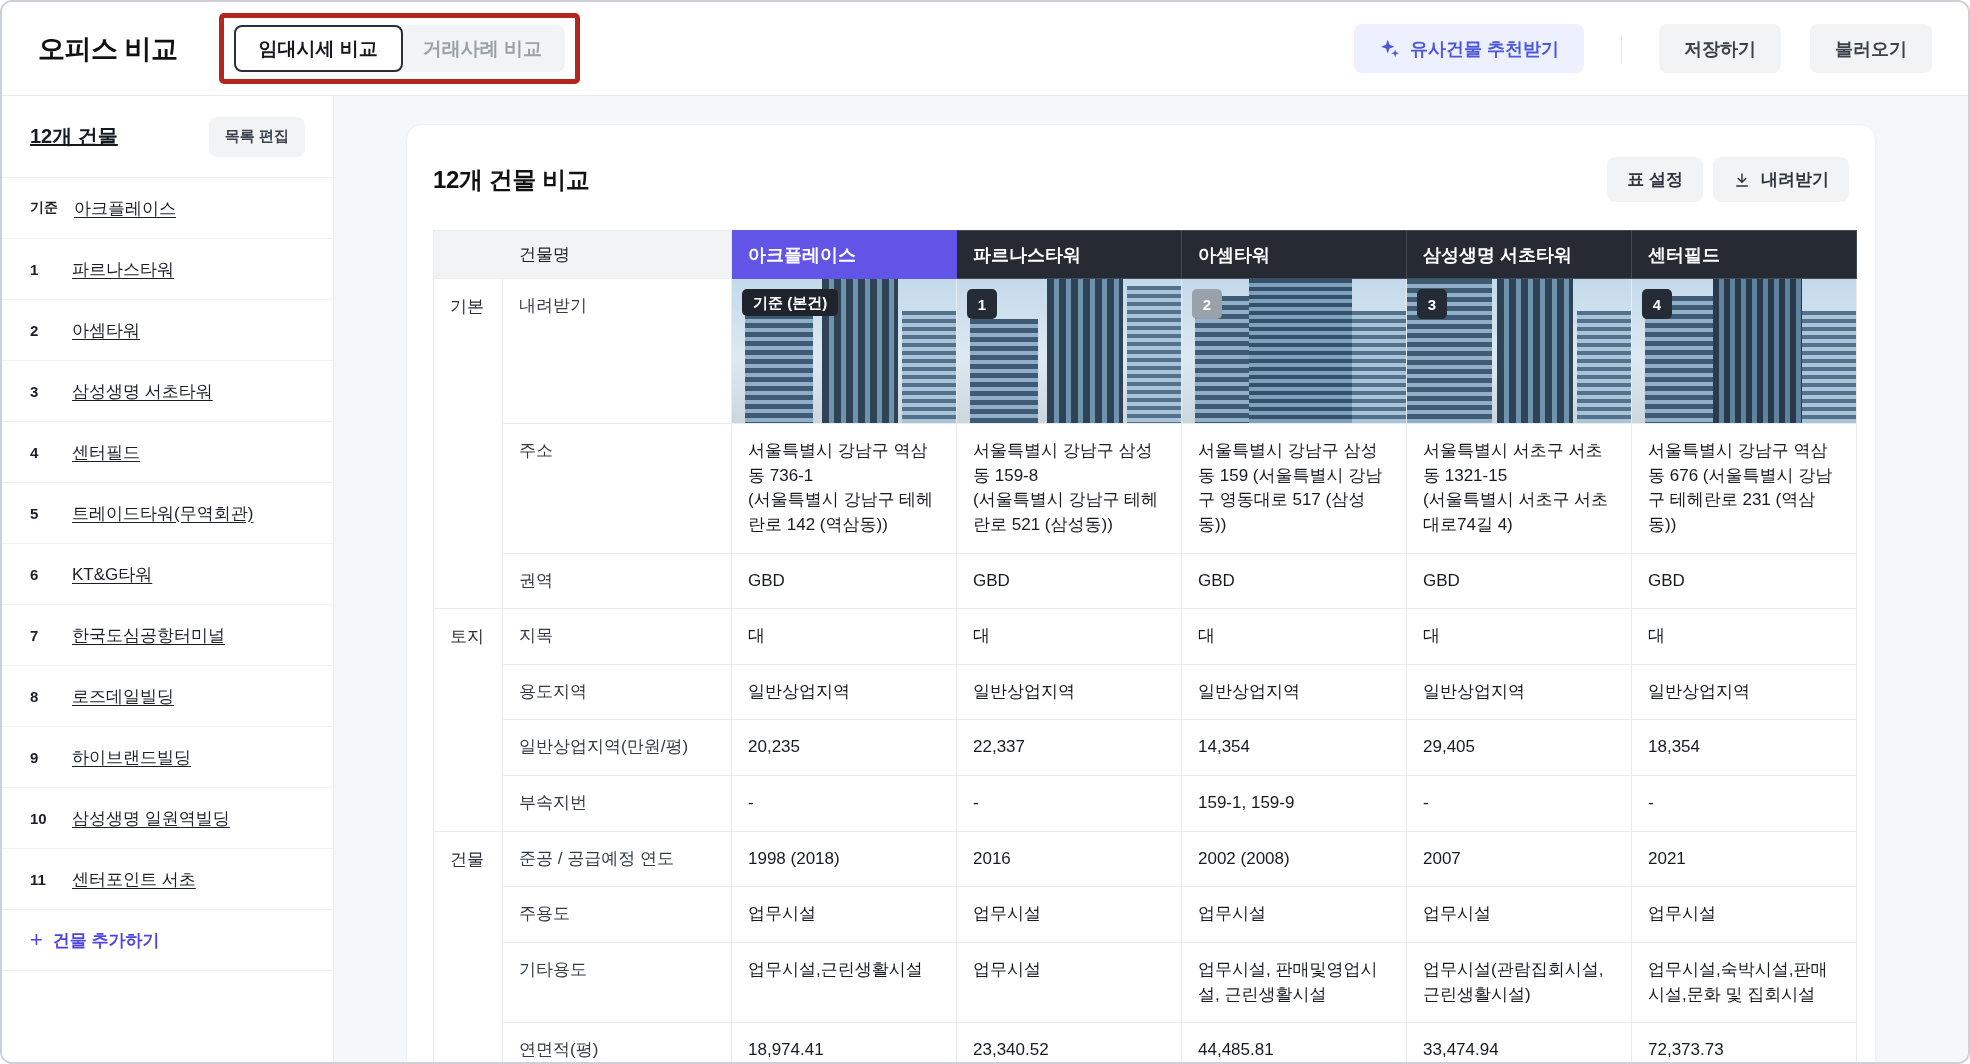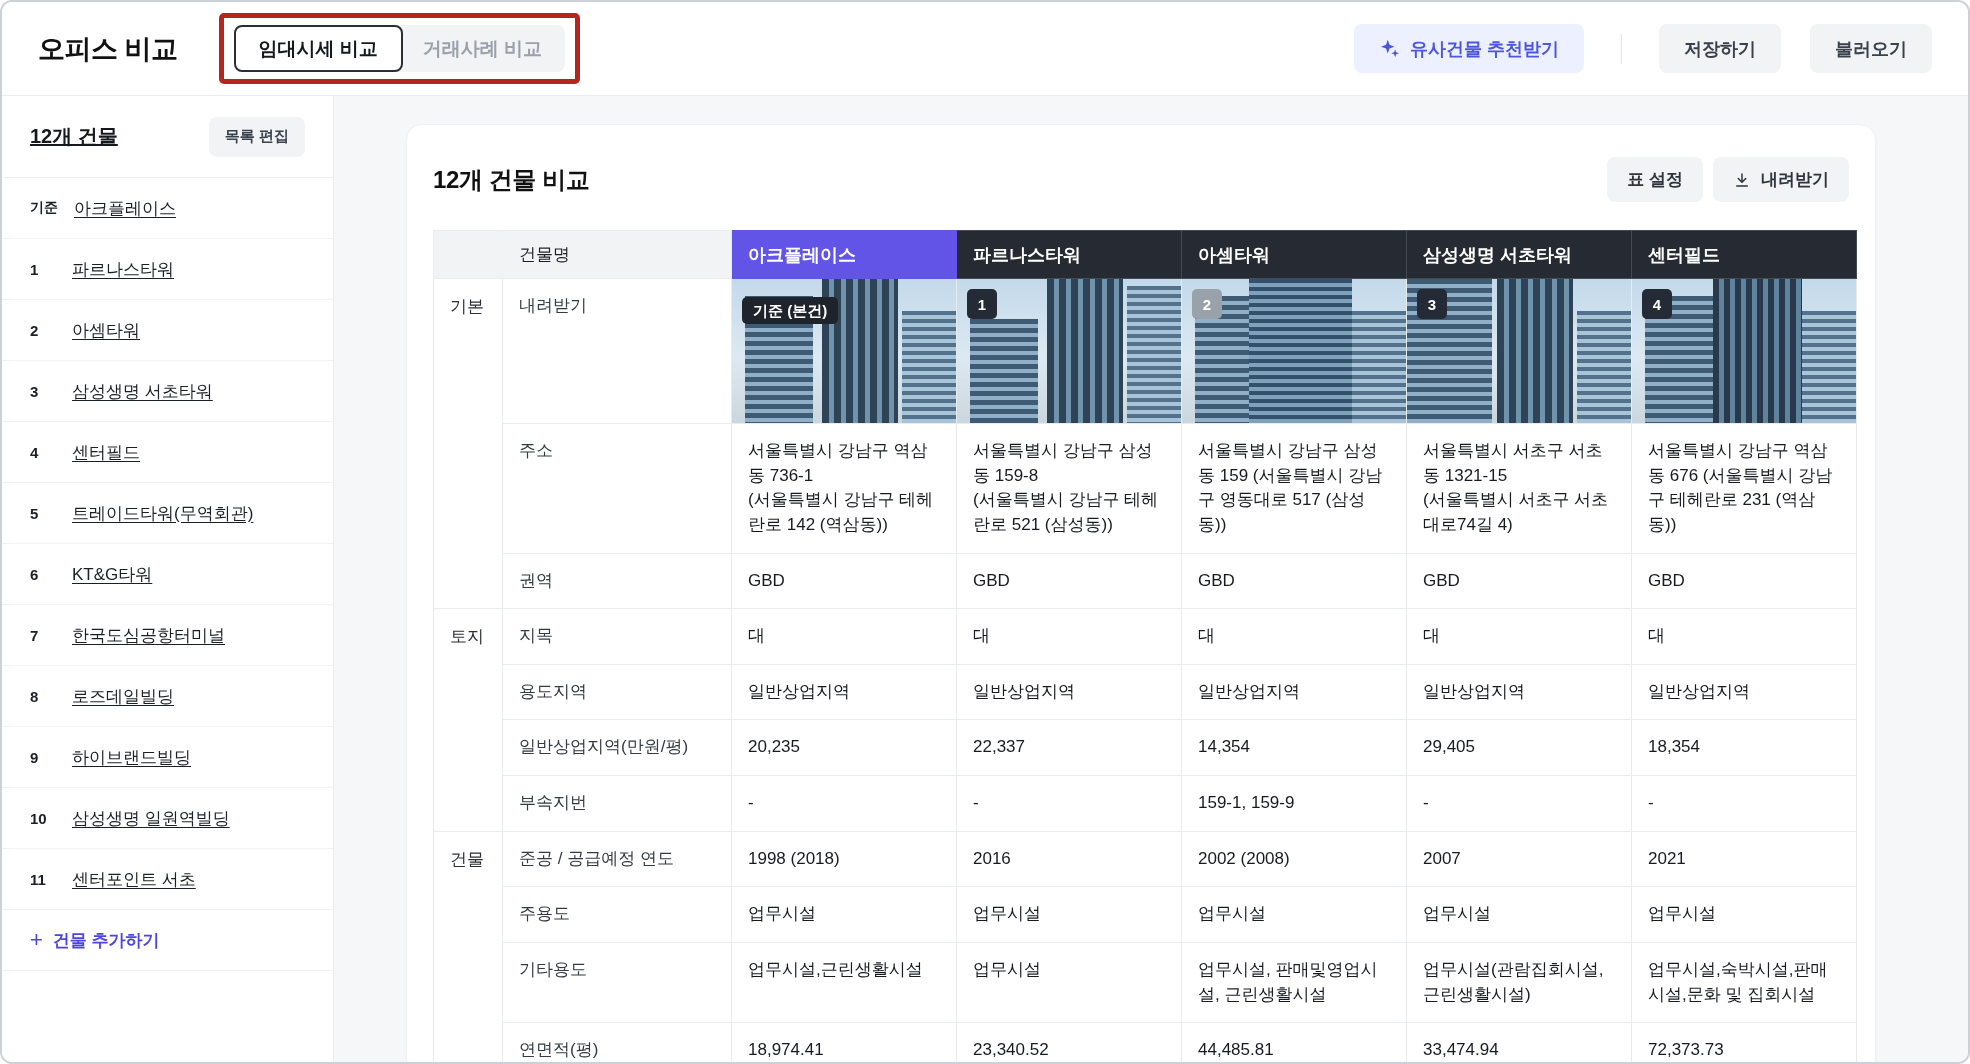--- a/index.html
+++ b/index.html
@@ -74,21 +74,21 @@
   .photo .t.a { left:6%; width:30%; height:88%;
     background:repeating-linear-gradient(180deg,#3f5a73 0 5px,#8fb0c8 5px 9px); }
   .photo .t.b { left:40%; width:34%; height:100%;
     background:repeating-linear-gradient(90deg,#2e4356 0 7px,#6f93ad 7px 12px); }
   .photo .t.c { right:0; width:24%; height:78%;
     background:repeating-linear-gradient(180deg,#51718c 0 4px,#a9c4d6 4px 8px); }
   .photo.pv1 .t.a { height:72%; } .photo.pv1 .t.c { height:95%; }
   .photo.pv2 .t.b { left:30%; width:46%; background:repeating-linear-gradient(180deg,#35506a 0 4px,#7fa2bc 4px 8px); }
   .photo.pv3 .t.a { left:0; width:38%; height:100%; }
   .photo.pv4 .t.b { left:36%; width:40%; background:repeating-linear-gradient(90deg,#27394a 0 6px,#5f839d 6px 11px); }
-  .badge-pill { position:absolute; top:18px; left:10px; background:#1f232b; color:#fff; font-size:15px;
+  .badge-pill { position:absolute; top:10px; left:10px; background:#1f232b; color:#fff; font-size:15px;
     font-weight:600; padding:6px 11px; border-radius:5px; line-height:1; }
   .badge-num { position:absolute; top:10px; left:10px; width:30px; height:30px; display:flex;
     align-items:center; justify-content:center; background:#252b36; color:#fff; font-size:15px;
     font-weight:700; border-radius:5px; }
   .badge-num.gray { background:#99a1aa; }
   .ic { display:inline-flex; }
 </style>
 </head>
 <body>
 

